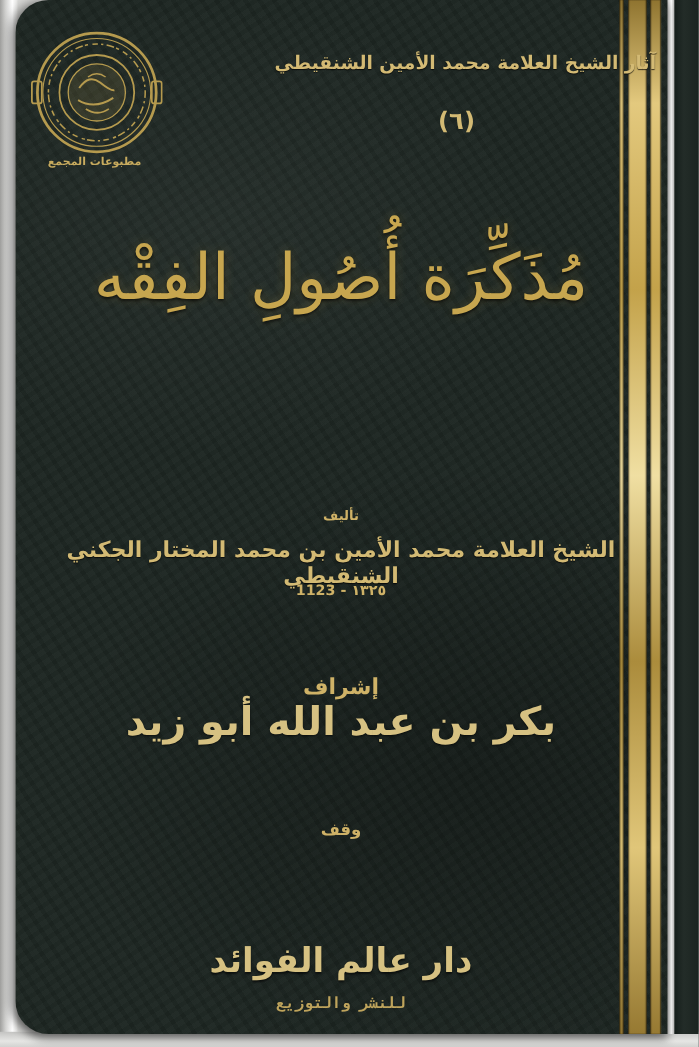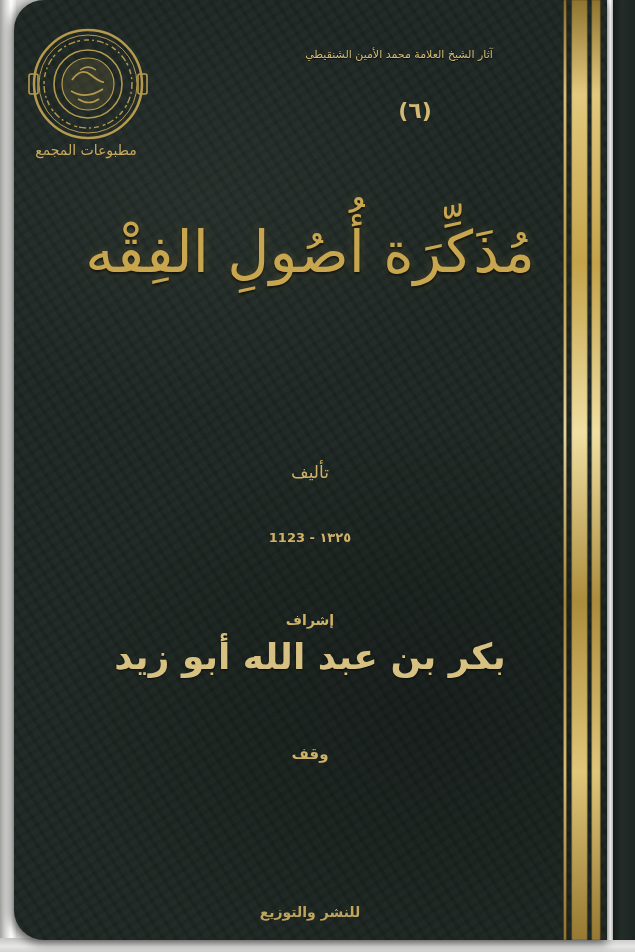--- a/index.html
+++ b/index.html
@@ -45,41 +45,41 @@
     background:linear-gradient(180deg,#8f7430 0%,#e3c97e 10%,#c3a24a 28%,#f0dfa2 46%,#ab8c3c 64%,#e0c679 82%,#96793２ 100%);
     background:linear-gradient(180deg,#8f7430 0%,#e3c97e 10%,#c3a24a 28%,#f0dfa2 46%,#ab8c3c 64%,#e0c679 82%,#967932 100%);
     box-shadow:inset 1px 0 1px rgba(0,0,0,0.55), inset -1px 0 1px rgba(0,0,0,0.55);
   }
   .gold-stripe-thin{right:40px;width:4px;}
   .gold-stripe-wide{right:19px;width:17px;}
   .gold-stripe-medium{right:6px;width:10px;}
 
   
   .txt{position:absolute;text-align:center;direction:rtl;color:#cfb267;}
-  .series-title{left:196px;width:378px;top:48px;font-size:11px;font-weight:normal;
+  .series-title{left:220px;width:378px;top:48px;font-size:17px;font-weight:bold;
     color:#d3ba74;text-shadow:0 1px 1px rgba(0,0,0,0.7);}
   .volume-number{left:212px;width:378px;top:98px;font-size:22px;font-weight:bold;color:#d3ba74;}
-  .seal-caption{left:2px;width:140px;top:142px;font-size:14px;font-weight:normal;color:#c8ab5e;}
+  .seal-caption{left:2px;width:140px;top:142px;font-size:10px;font-weight:bold;color:#c8ab5e;}
   .main-title{left:36px;width:520px;top:208px;font-size:58px;line-height:1.55;font-weight:normal;
     color:#c7a64f;text-shadow:0 2px 3px rgba(0,0,0,0.65), 0 0 10px rgba(201,168,79,0.25);}
   .sub-title{left:36px;width:520px;top:352px;font-size:32px;font-weight:bold;
     color:#c7a64f;text-shadow:0 1px 2px rgba(0,0,0,0.6);}
-  .author-heading{left:36px;width:520px;top:462px;font-size:17px;font-weight:normal;}
+  .author-heading{left:36px;width:520px;top:462px;font-size:12px;font-weight:bold;}
   .author-name{left:20px;width:552px;top:487px;font-size:20px;font-weight:bold;
     color:#d3ba74;text-shadow:0 1px 1px rgba(0,0,0,0.7);}
   .author-dates{left:36px;width:520px;top:530px;font-size:13px;font-weight:bold;}
-  .supervision-heading{left:36px;width:520px;top:612px;font-size:14px;font-weight:bold;}
+  .supervision-heading{left:36px;width:520px;top:612px;font-size:20px;font-weight:bold;}
   .supervisor-name{left:36px;width:520px;top:636px;font-size:36px;font-weight:bold;
     color:#d6c182;text-shadow:0 1px 2px rgba(0,0,0,0.6);}
   .waqf-heading{left:36px;width:520px;top:745px;font-size:15px;font-weight:bold;}
   .waqf-name{left:20px;width:552px;top:770px;font-size:20px;font-weight:bold;
     color:#d3ba74;text-shadow:0 1px 1px rgba(0,0,0,0.7);}
   .publisher-name{left:36px;width:520px;top:856px;font-size:31px;font-weight:bold;
     color:#d6c182;text-shadow:0 1px 2px rgba(0,0,0,0.6);}
-  .publisher-tagline{left:36px;width:520px;top:904px;font-size:14px;font-weight:bold;color:#bfa45c;}
+  .publisher-tagline{left:36px;width:520px;top:904px;font-size:14px;font-weight:bold;color:#bfa45c;font-family:Liberation Mono, monospace;}
 
   .seal-wrap{position:absolute;left:14px;top:24px;width:120px;height:120px;}
 </style>
 </head>
 <body>
 
 <div class="page-left-edge"></div>
 <div class="page-bottom-edge"></div>
 <div class="page-edge-strip"></div>
 <div class="spine-back"></div>
@@ -108,22 +108,24 @@
     </svg>
   </div>
 
   <div class="txt seal-caption">مطبوعات المجمع</div>
   <div class="txt series-title">آثار الشيخ العلامة محمد الأمين الشنقيطي</div>
   <div class="txt volume-number">(٦)</div>
 
   <div class="txt main-title">مُذَكِّرَة أُصُولِ الفِقْه</div>
 
   <div class="txt author-heading">تأليف</div>
+  <div class="txt author-name">الشيخ العلامة محمد الأمين بن محمد المختار الجكني الشنقيطي</div>
   <div class="txt author-dates">١٣٢٥ - 1123</div>
 
   <div class="txt supervision-heading">إشراف</div>
   <div class="txt supervisor-name">بكر بن عبد الله أبو زيد</div>
 
   <div class="txt waqf-heading">وقف</div>
 
+  <div class="txt publisher-name">دار عالم الفوائد</div>
   <div class="txt publisher-tagline">للنشر والتوزيع</div>
 
 </div>
 
 </body></html>

